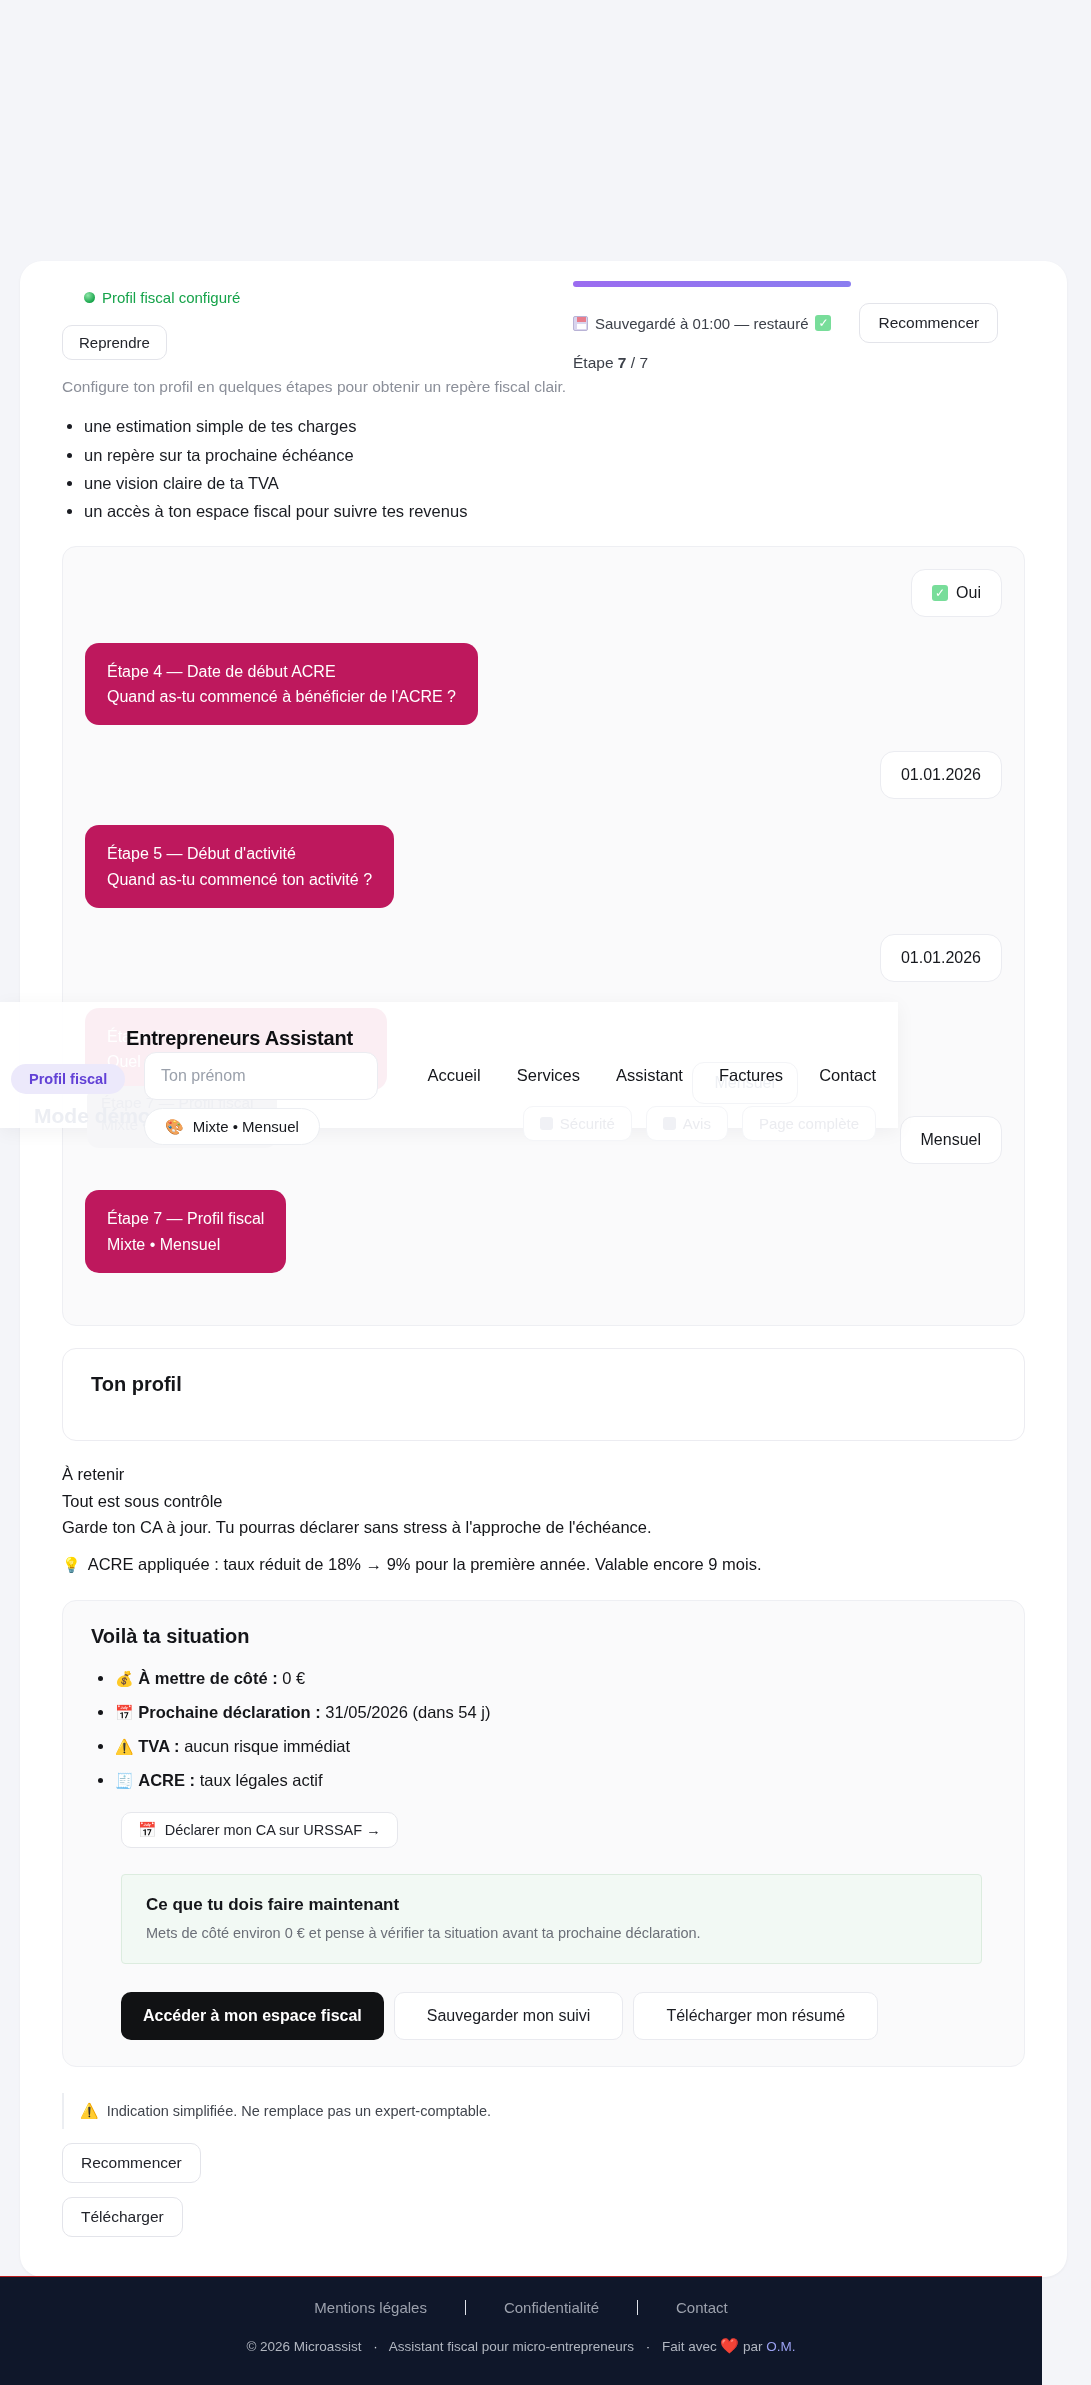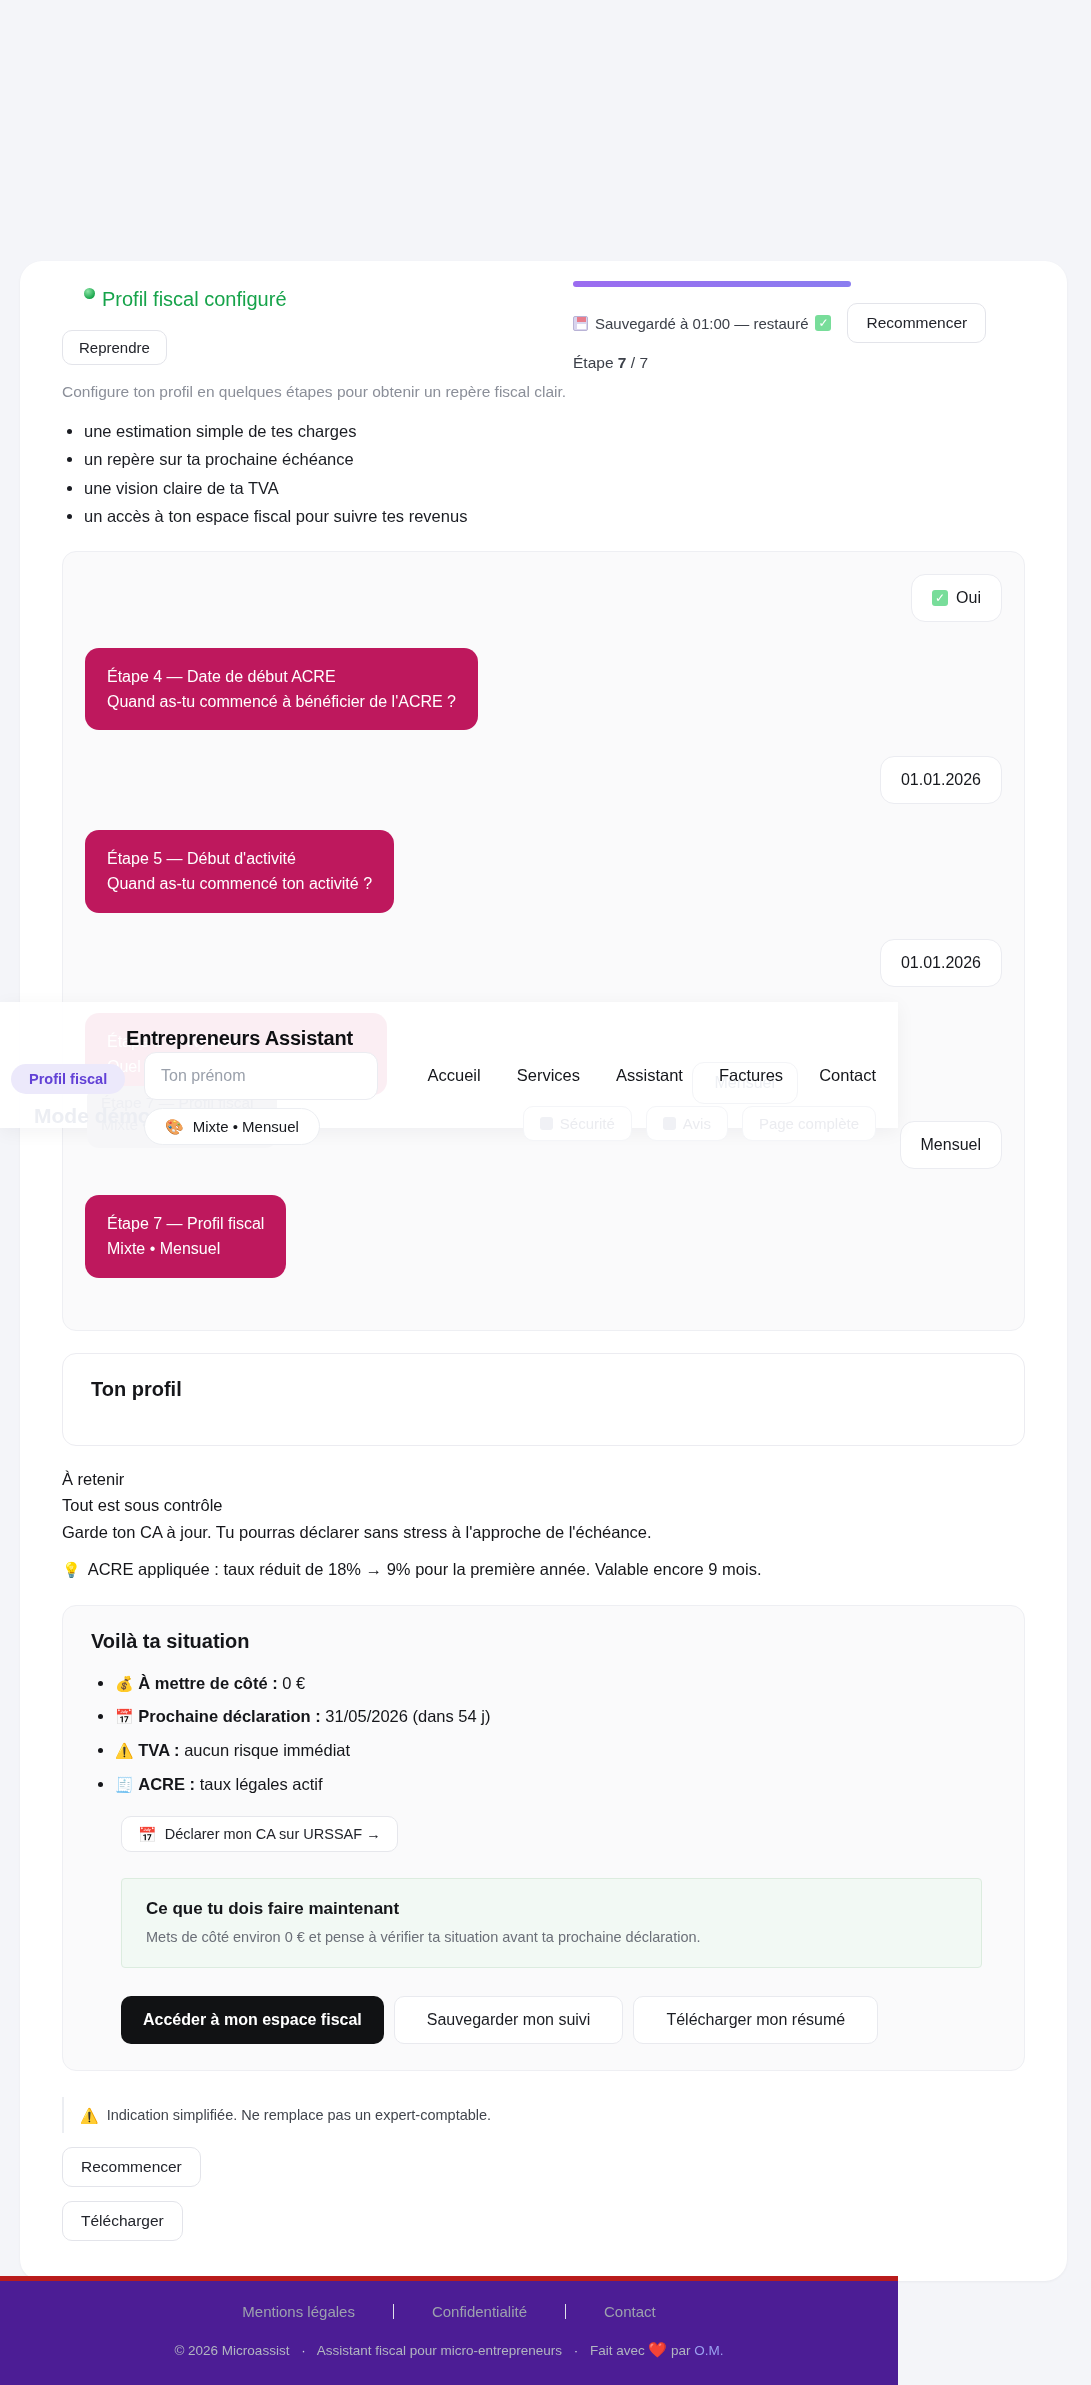--- a/index.html
+++ b/index.html
@@ -25,40 +25,40 @@
     padding: 0 0 26px 0;
   }
 
   
   .hdr { position: relative; padding: 30px 42px 0 42px; }
   .hdr-title {
     font-size: 31px; font-weight: 700; letter-spacing: -.3px;
     line-height: 1.2; display: inline-block; vertical-align: middle;
   }
   .hdr-badge {
-    display: inline-flex; align-items: flex-start; gap: 7px;
-    font-size: 20px; color: #16a34a; vertical-align: middle;
+    display: inline-flex; align-items: center; gap: 7px;
+    font-size: 15px; color: #16a34a; vertical-align: middle;
     margin-left: 22px; position: relative; top: -3px;
   }
   .dot-green {
     width: 11px; height: 11px; border-radius: 50%;
     background: radial-gradient(circle at 35% 30%, #8ee6a8, #17a44a 72%);
     display: inline-block;
   }
 
   .hdr-right {
     position: absolute; right: 42px; top: 20px;
     width: 452px;
   }
   .progress-track {
     width: 278px; height: 6px; border-radius: 4px;
     background: linear-gradient(90deg,#9b6cf0 0%,#8a7df0 100%);
     margin-bottom: 16px;
   }
-  .save-row { display: flex; align-items: center; gap: 16px; }
+  .save-row { display: flex; align-items: center; gap: 28px; }
   .save-txt {
     font-size: 15px; color: #3c4049;
     display: flex; align-items: center; gap: 7px; white-space: nowrap;
   }
   .icon-floppy {
     width: 15px; height: 15px; border-radius: 2px;
     background: #d9d5ee; border: 1px solid #b9b3d6;
     position: relative; display: inline-block;
   }
   .icon-floppy::before{
@@ -241,23 +241,23 @@
     padding: 6px 14px; z-index: -1;
   }
   .nav-ghost-chip {
     position: absolute; right: 100px; top: 60px;
     border: 1px solid #f3f4f7; border-radius: 12px; background: #fff;
     color: #eef0f4; font-size: 16px; padding: 11px 22px;
   }
 
   
   .footer {
-    position: absolute; left: 0; top: 2276px; width: 898px; height: 109px;
-    border-top: 5px solid #b91c1c;
-    background: #4c1d95;
+    position: absolute; left: 0; top: 2276px; width: 1042px; height: 109px;
+    border-top: 1px solid #b91c1c;
+    background: #0f172a;
   }
   .f-links {
     display: flex; justify-content: center; align-items: center; gap: 0;
     padding-top: 22px;
   }
   .f-links a {
     font-size: 15px; color: #9ca1ad; text-decoration: none; padding: 0 38px;
   }
   .f-sep { width: 1px; height: 15px; background: #dfe2e9; }
   .f-copy {

